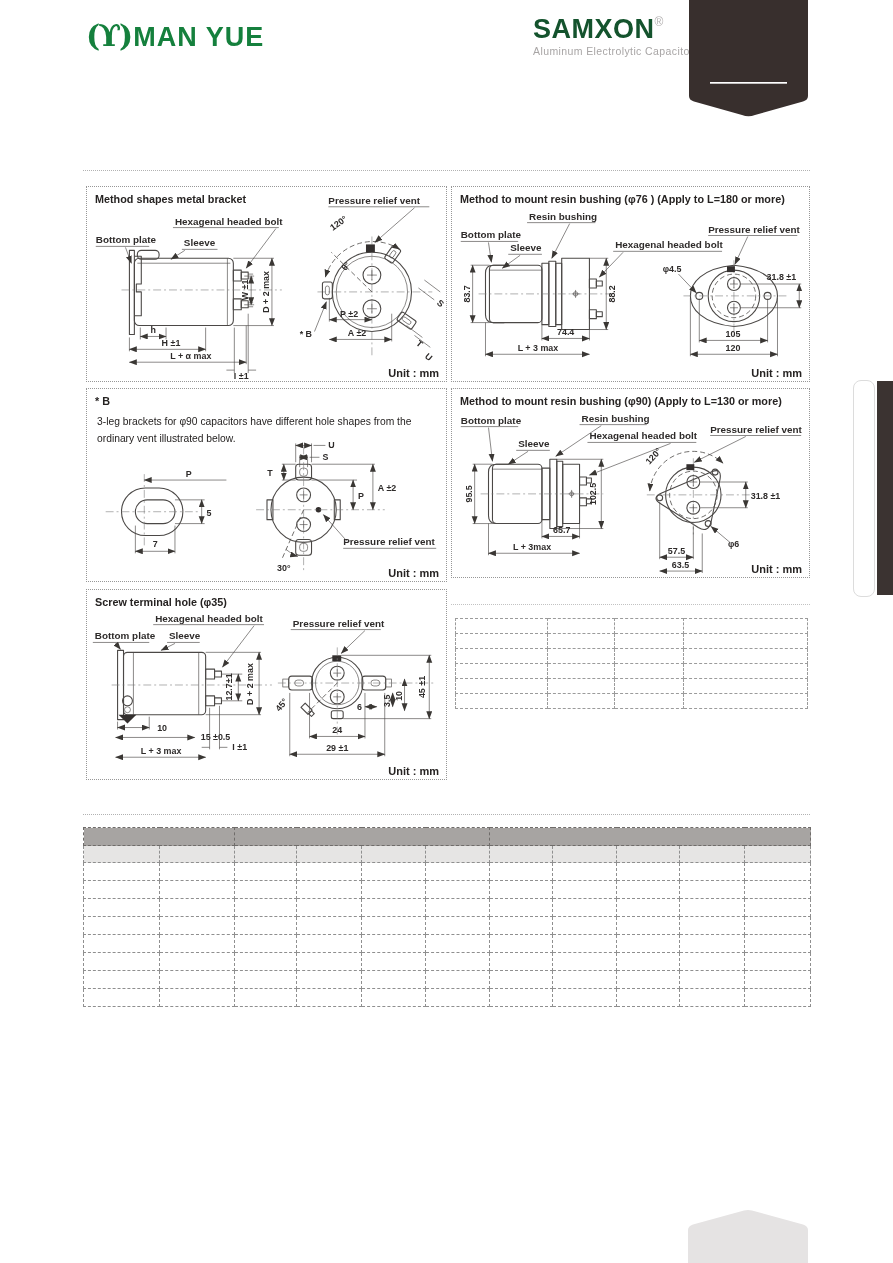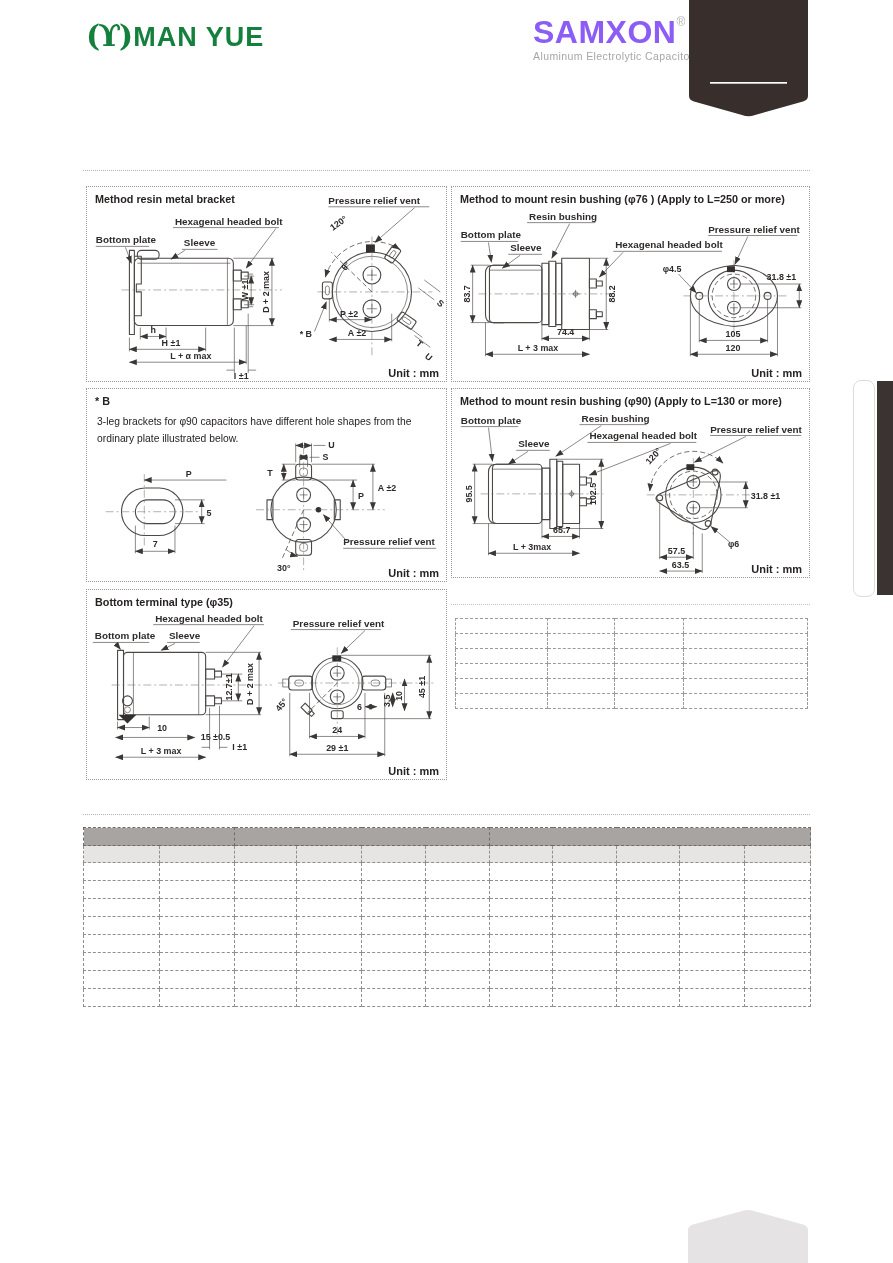--- a/index.html
+++ b/index.html
@@ -4,21 +4,21 @@
 <style>
   *{margin:0;padding:0;box-sizing:border-box}
   html,body{width:893px;height:1263px}
   body{position:relative;background:#fff;font-family:"Liberation Sans",sans-serif;overflow:hidden;color:#2e2b2a}
   .abs{position:absolute}
 
   
   .manyue{left:86px;top:18px;font-weight:700;font-size:27px;color:#15803d;letter-spacing:1px;white-space:nowrap}
   .manyue .mark{font-family:"DejaVu Serif",serif;font-weight:700;font-size:30px;letter-spacing:-2px;margin-right:2px}
   .samxon{left:533px;top:16px;line-height:1}
-  .samxon .nm{font-weight:700;font-size:32px;color:#8b5cf6;letter-spacing:.5px}
+  .samxon .nm{font-weight:700;font-size:27px;color:#14532d;letter-spacing:.5px}
   .samxon .rg{font-size:12px;color:#b3b0b0;vertical-align:top}
   .samxon .tg{font-size:10.5px;color:#a8a5a5;letter-spacing:.4px;margin-top:3px}
 
   
   .sep{border-top:1px dotted #b2b2b2}
 
   
   .panel{position:absolute;border:1px dotted #979797;background:#fff}
   .ptitle{position:absolute;left:8px;top:6px;font-size:10.8px;font-weight:700;white-space:nowrap;color:#262322}
   .unit{position:absolute;right:7px;bottom:2px;font-size:11px;font-weight:700;color:#262322}
@@ -58,21 +58,21 @@
 </div>
 
 <svg class="abs" style="left:689px;top:0;width:119px;height:120px" viewBox="0 0 119 120">
   <path d="M0,0 H119 V96 Q119,100 114,101.5 L66,115 Q59.5,117.5 53,115 L5,101.5 Q0,100 0,96 Z" fill="#382f2d"></path>
   <rect x="21" y="82" width="77" height="1.7" fill="#ffffff"></rect>
 </svg>
 
 <div class="abs sep" style="left:83px;top:170px;width:727px"></div>
 
 <section class="panel" style="left:86px;top:186px;width:361px;height:196px">
-  <div class="ptitle">Method resin metal bracket</div>
+  <div class="ptitle">Method shapes metal bracket</div>
   <svg class="diagram" viewBox="0 0 361 196">
     <defs>
       <marker id="arw" markerWidth="9" markerHeight="8" refX="7.5" refY="3" orient="auto-start-reverse" markerUnits="userSpaceOnUse">
         <path d="M0,0 L8,3 L0,6 Z" fill="#3a3734"></path>
       </marker>
     </defs>
     <g>
       <rect x="42" y="64" width="5" height="85" class="ln"></rect>
       <path d="M47,70 H54 V98 H49 V106 H54 V130 H47" class="ln"></path>
       <rect x="47" y="72" width="100" height="68" rx="5" class="ln"></rect>
@@ -151,21 +151,21 @@
       <text class="t" x="340" y="172" transform="rotate(40 340 172)">U</text>
       <text class="lab" x="243" y="17">Pressure relief vent</text>
       <path d="M243,20 H345" class="thin"></path>
         <path d="M330,21 L290,56" class="thin" marker-end="url(#arw)"></path>
     </g>
   </svg>
   <div class="unit">Unit : mm</div>
 </section>
 
 <section class="panel" style="left:451px;top:186px;width:359px;height:196px">
-  <div class="ptitle">Method to mount resin bushing (φ76 ) (Apply to L=250 or more)</div>
+  <div class="ptitle">Method to mount resin bushing (φ76 ) (Apply to L=180 or more)</div>
   <svg class="diagram" viewBox="0 0 359 196">
     <g>
       <path d="M52,79 H41 Q33,79 33,87 V129 Q33,137 41,137 H52" class="ln"></path>
       <rect x="37" y="79" width="53" height="58" rx="4" class="ln"></rect>
       <path d="M37,84 H90" class="thin"></path>
       <rect x="90" y="77" width="7" height="62" class="ln"></rect>
         <rect x="97" y="75" width="7" height="66" class="ln"></rect>
         <rect x="104" y="77" width="6" height="62" class="ln"></rect>
       <rect x="110" y="72" width="28" height="72" class="ln"></rect>
       <circle cx="124" cy="108" r="2.2" class="thin"></circle>
@@ -229,21 +229,21 @@
         <path d="M298,50 L285,78" class="thin" marker-end="url(#arw)"></path>
     </g>
   </svg>
   <div class="unit">Unit : mm</div>
 </section>
 
 <section class="panel" style="left:86px;top:388px;width:361px;height:194px">
   <div class="ptitle">* B</div>
   <div class="note">
     <div>3-leg brackets for φ90 capacitors have different hole shapes from the</div>
-    <div>ordinary plate illustrated below.</div>
+    <div>ordinary vent illustrated below.</div>
   </div>
   <svg class="diagram" viewBox="0 0 361 194">
     <g>
       <rect x="34" y="100" width="62" height="48" rx="24" class="ln"></rect>
       <rect x="48" y="112" width="40" height="24" rx="12" class="ln"></rect>
       <path d="M18,124 H112" class="cl"></path>
         <path d="M57,86 V160" class="cl"></path>
       <path d="M57,92 H140" class="thin" marker-start="url(#arw)"></path>
       <text class="t" x="102" y="89" text-anchor="middle">P</text>
       <path d="M88,112 H118 M88,136 H118" class="thin"></path>
@@ -368,21 +368,21 @@
       <path d="M280,155 L261,139" class="thin" marker-end="url(#arw)"></path>
       <text class="lab" x="260" y="44">Pressure relief vent</text>
       <path d="M260,47 H352" class="thin"></path>
         <path d="M296,48 L244,74" class="thin" marker-end="url(#arw)"></path>
     </g>
   </svg>
   <div class="unit">Unit : mm</div>
 </section>
 
 <section class="panel" style="left:86px;top:589px;width:361px;height:191px">
-  <div class="ptitle">Bottom terminal type (φ35)</div>
+  <div class="ptitle">Screw terminal hole (φ35)</div>
   <svg class="diagram" viewBox="0 0 361 191">
     <g>
       <rect x="30" y="61" width="6" height="70" class="ln"></rect>
       <rect x="36" y="63" width="83" height="63" rx="4" class="ln"></rect>
       <path d="M46,63 V126 M112,63 V126" class="thin"></path>
       <circle cx="40" cy="112" r="5" class="ln"></circle>
         <circle cx="40" cy="121" r="3" class="thin"></circle>
       <path d="M31,126 L49,126 L40,135 Z" class="blk"></path>
       <rect x="119" y="80" width="9" height="10" class="ln"></rect>
         <rect x="128" y="82" width="7" height="6" class="ln"></rect>

